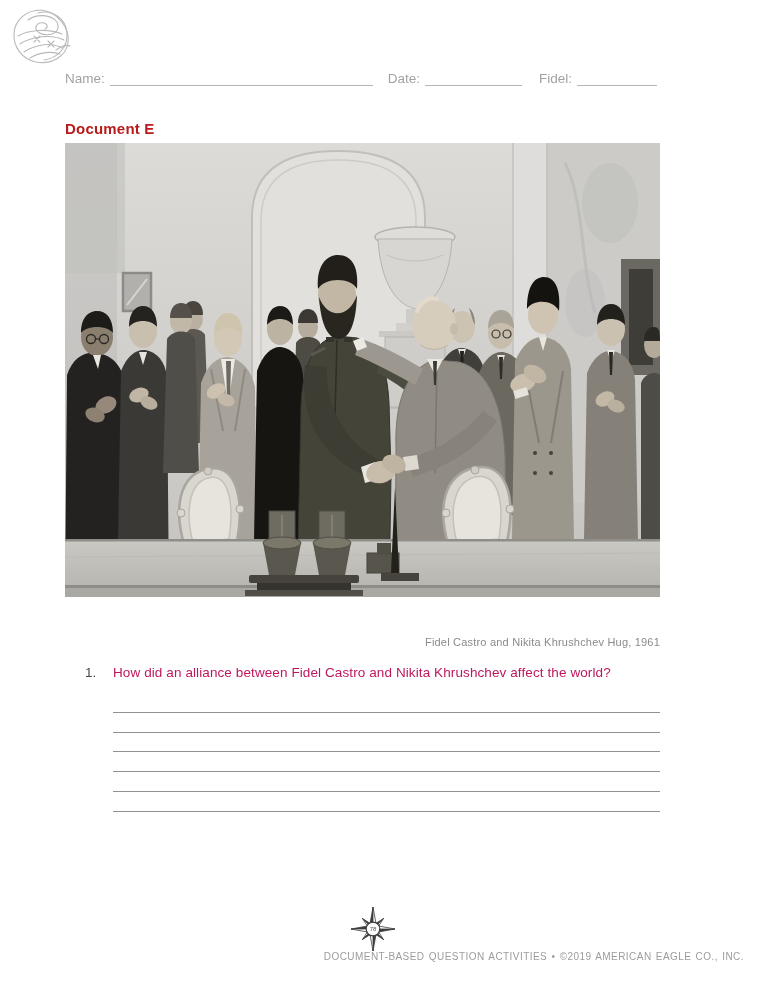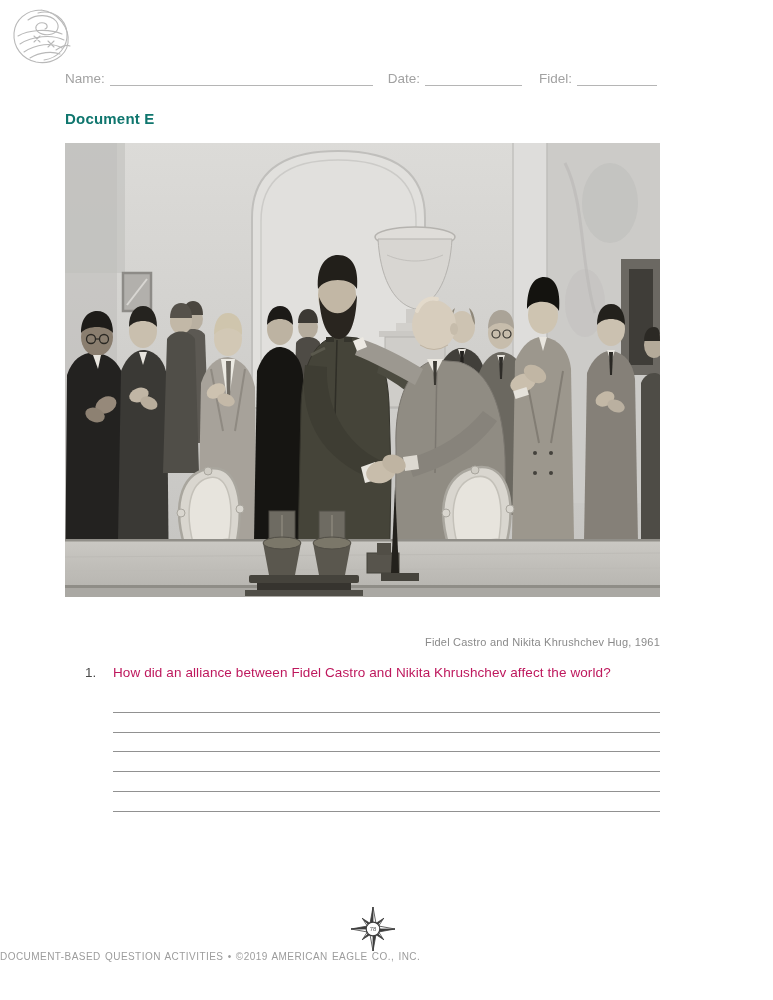--- a/index.html
+++ b/index.html
@@ -15,22 +15,22 @@
     display:flex; align-items:flex-end;
     font-size:13.5px; color:#a2a2a2;
   }
   .header-row .lbl { margin-right:5px; line-height:15px; white-space:nowrap; }
   .blank { border-bottom:1px solid #b5b5b5; height:15px; }
   .blank.name { flex:1 1 auto; margin-right:15px; }
   .blank.date { width:97px; margin-right:17px; }
   .blank.hour { width:80px; }
   
   .doc-title {
-    position:absolute; left:65px; top:110px;
-    font-size:15px; font-weight:bold; color:#0f766e; letter-spacing:.2px;
+    position:absolute; left:65px; top:120px;
+    font-size:15px; font-weight:bold; color:#b91c1c; letter-spacing:.2px;
   }
   
   .photo { position:absolute; left:65px; top:143px; width:595px; height:454px; }
   .photo svg { display:block; }
   .caption {
     position:absolute; left:65px; top:604px; width:595px;
     text-align:right; font-size:11px; color:#8a8a8a; letter-spacing:.2px;margin-top:32px;
   }
   
   .q-number {
@@ -39,21 +39,21 @@
   }
   .q-text {
     position:absolute; left:113px; top:665px; width:560px;
     font-size:13.5px; color:#be185d; letter-spacing:.1px;
   }
   .answer-lines { position:absolute; left:113px; top:693px; width:547px; }
   .answer-line { height:18.8px; border-bottom:1px solid #919191; }
   
   .compass { position:absolute; left:349px; top:905px; width:48px; height:48px; }
   .footer-credit {
-    position:absolute; left:0; top:951px; width:744px; text-align:left;
+    position:absolute; left:0; top:951px; width:744px; text-align:right;
     font-size:10px; color:#9c9c9c; letter-spacing:.45px; word-spacing:1px;
   }
 </style>
 </head>
 <body>
 
 <div class="page">
 
   <svg class="logo" viewBox="0 0 68 64" fill="none" stroke="#b9b9b9" stroke-width="1.1" stroke-linecap="round">
     <path d="M33,4 C18,4 7,14 6,27 C5,41 14,53 28,56 C44,59 58,50 60,37 C62,22 50,6 33,4"></path>

